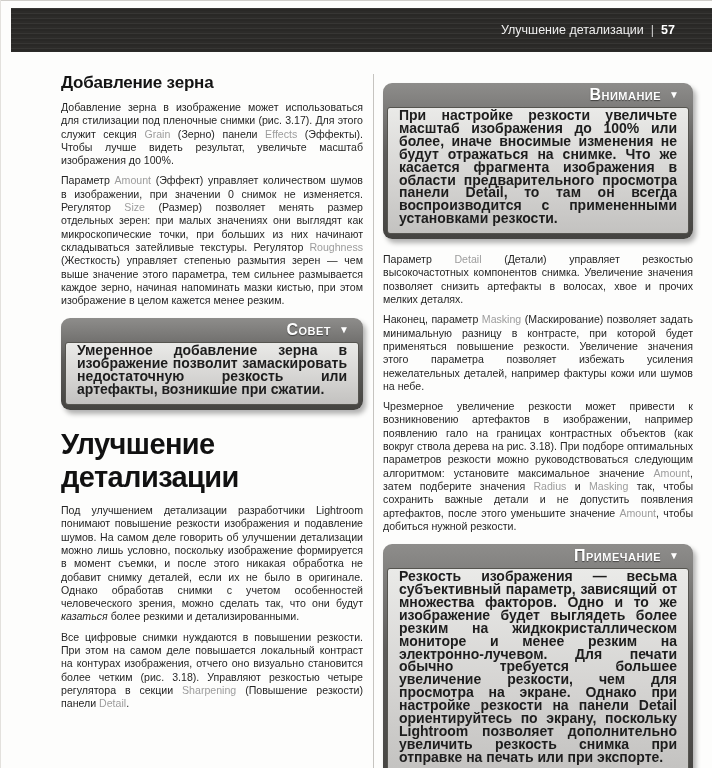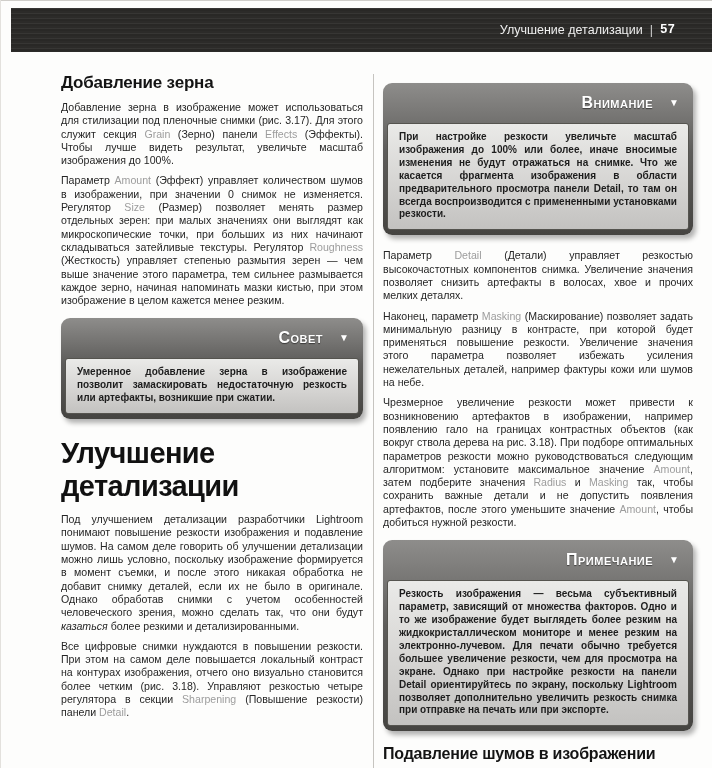--- a/index.html
+++ b/index.html
@@ -13,21 +13,21 @@
   .top-strip{height:7px;background:#fdfdfc;border-top:1px solid #cfcdc9;}
   .header-bar{
     height:44px;margin-left:10px;
     background-color:#2c2b29;
     background-image:repeating-linear-gradient(180deg,rgba(255,255,255,0.05) 0 1px,rgba(0,0,0,0.08) 1px 3px,transparent 3px 5px);
     display:flex;align-items:center;justify-content:flex-end;
     padding-right:38px;gap:7px;
     color:#efefef;font-size:12.5px;
   }
   .header-bar .sep{color:#cfcfcf;font-weight:400;}
-  .header-bar .pagenum{font-weight:bold;color:#ffffff;font-family:Liberation Mono, monospace;}
+  .header-bar .pagenum{font-weight:bold;color:#ffffff;}
   .content{display:flex;padding:20px 20px 0 60px;align-items:stretch;}
   .col-left{width:302px;flex:none;}
   .col-divider{width:0;border-left:1px solid #c6c4c0;margin:2px 9px 0 10px;}
   .col-right{flex:1;min-width:0;}
   h2.section-heading{
     font-size:17px;font-weight:bold;color:#141414;
     margin:1px 0 8px 0;letter-spacing:-0.2px;
   }
   h2.section-heading.small{font-size:16px;}
   h1.main-heading{
@@ -41,33 +41,33 @@
   .seg-en{color:#9c9c9c;}
   .seg-italic{font-style:italic;}
   .callout{
     margin:11px 0 14px 0;
     border-radius:9px;
     background:linear-gradient(180deg,#8e8d8b 0%,#5d5c5a 45%,#454441 100%);
     padding:0 4px 5px 4px;
     box-shadow:3px 4px 5px rgba(0,0,0,0.30);
   }
   .callout-header{
-    height:40px;display:flex;align-items:center;justify-content:flex-end;
-    gap:16px;padding-right:10px;color:#ffffff;
+    height:24px;display:flex;align-items:center;justify-content:flex-end;
+    gap:8px;padding-right:10px;color:#ffffff;
   }
   .callout-label{
     font-variant:small-caps;font-weight:bold;font-size:16px;letter-spacing:0.5px;
     text-shadow:0 1px 1px rgba(0,0,0,0.5);
   }
   .callout-arrow{font-size:10px;line-height:1;color:#ffffff;}
   .callout-body{
     background:linear-gradient(180deg,#eaeae8 0%,#d4d3d1 60%,#c3c2c0 100%);
     border:1px solid #55544f;border-radius:3px;
-    padding:7px 11px 8px 11px;
-    font-size:10px;line-height:12.9px;font-weight:600;color:#1d1d1d;
+    padding:1px 11px 8px 11px;
+    font-size:14px;line-height:12.9px;font-weight:600;color:#1d1d1d;
     text-align:justify;
   }
 </style>
 </head>
 <body>
 
 <div class="page">
   <div class="top-strip"></div>
 
   <div class="header-bar">

